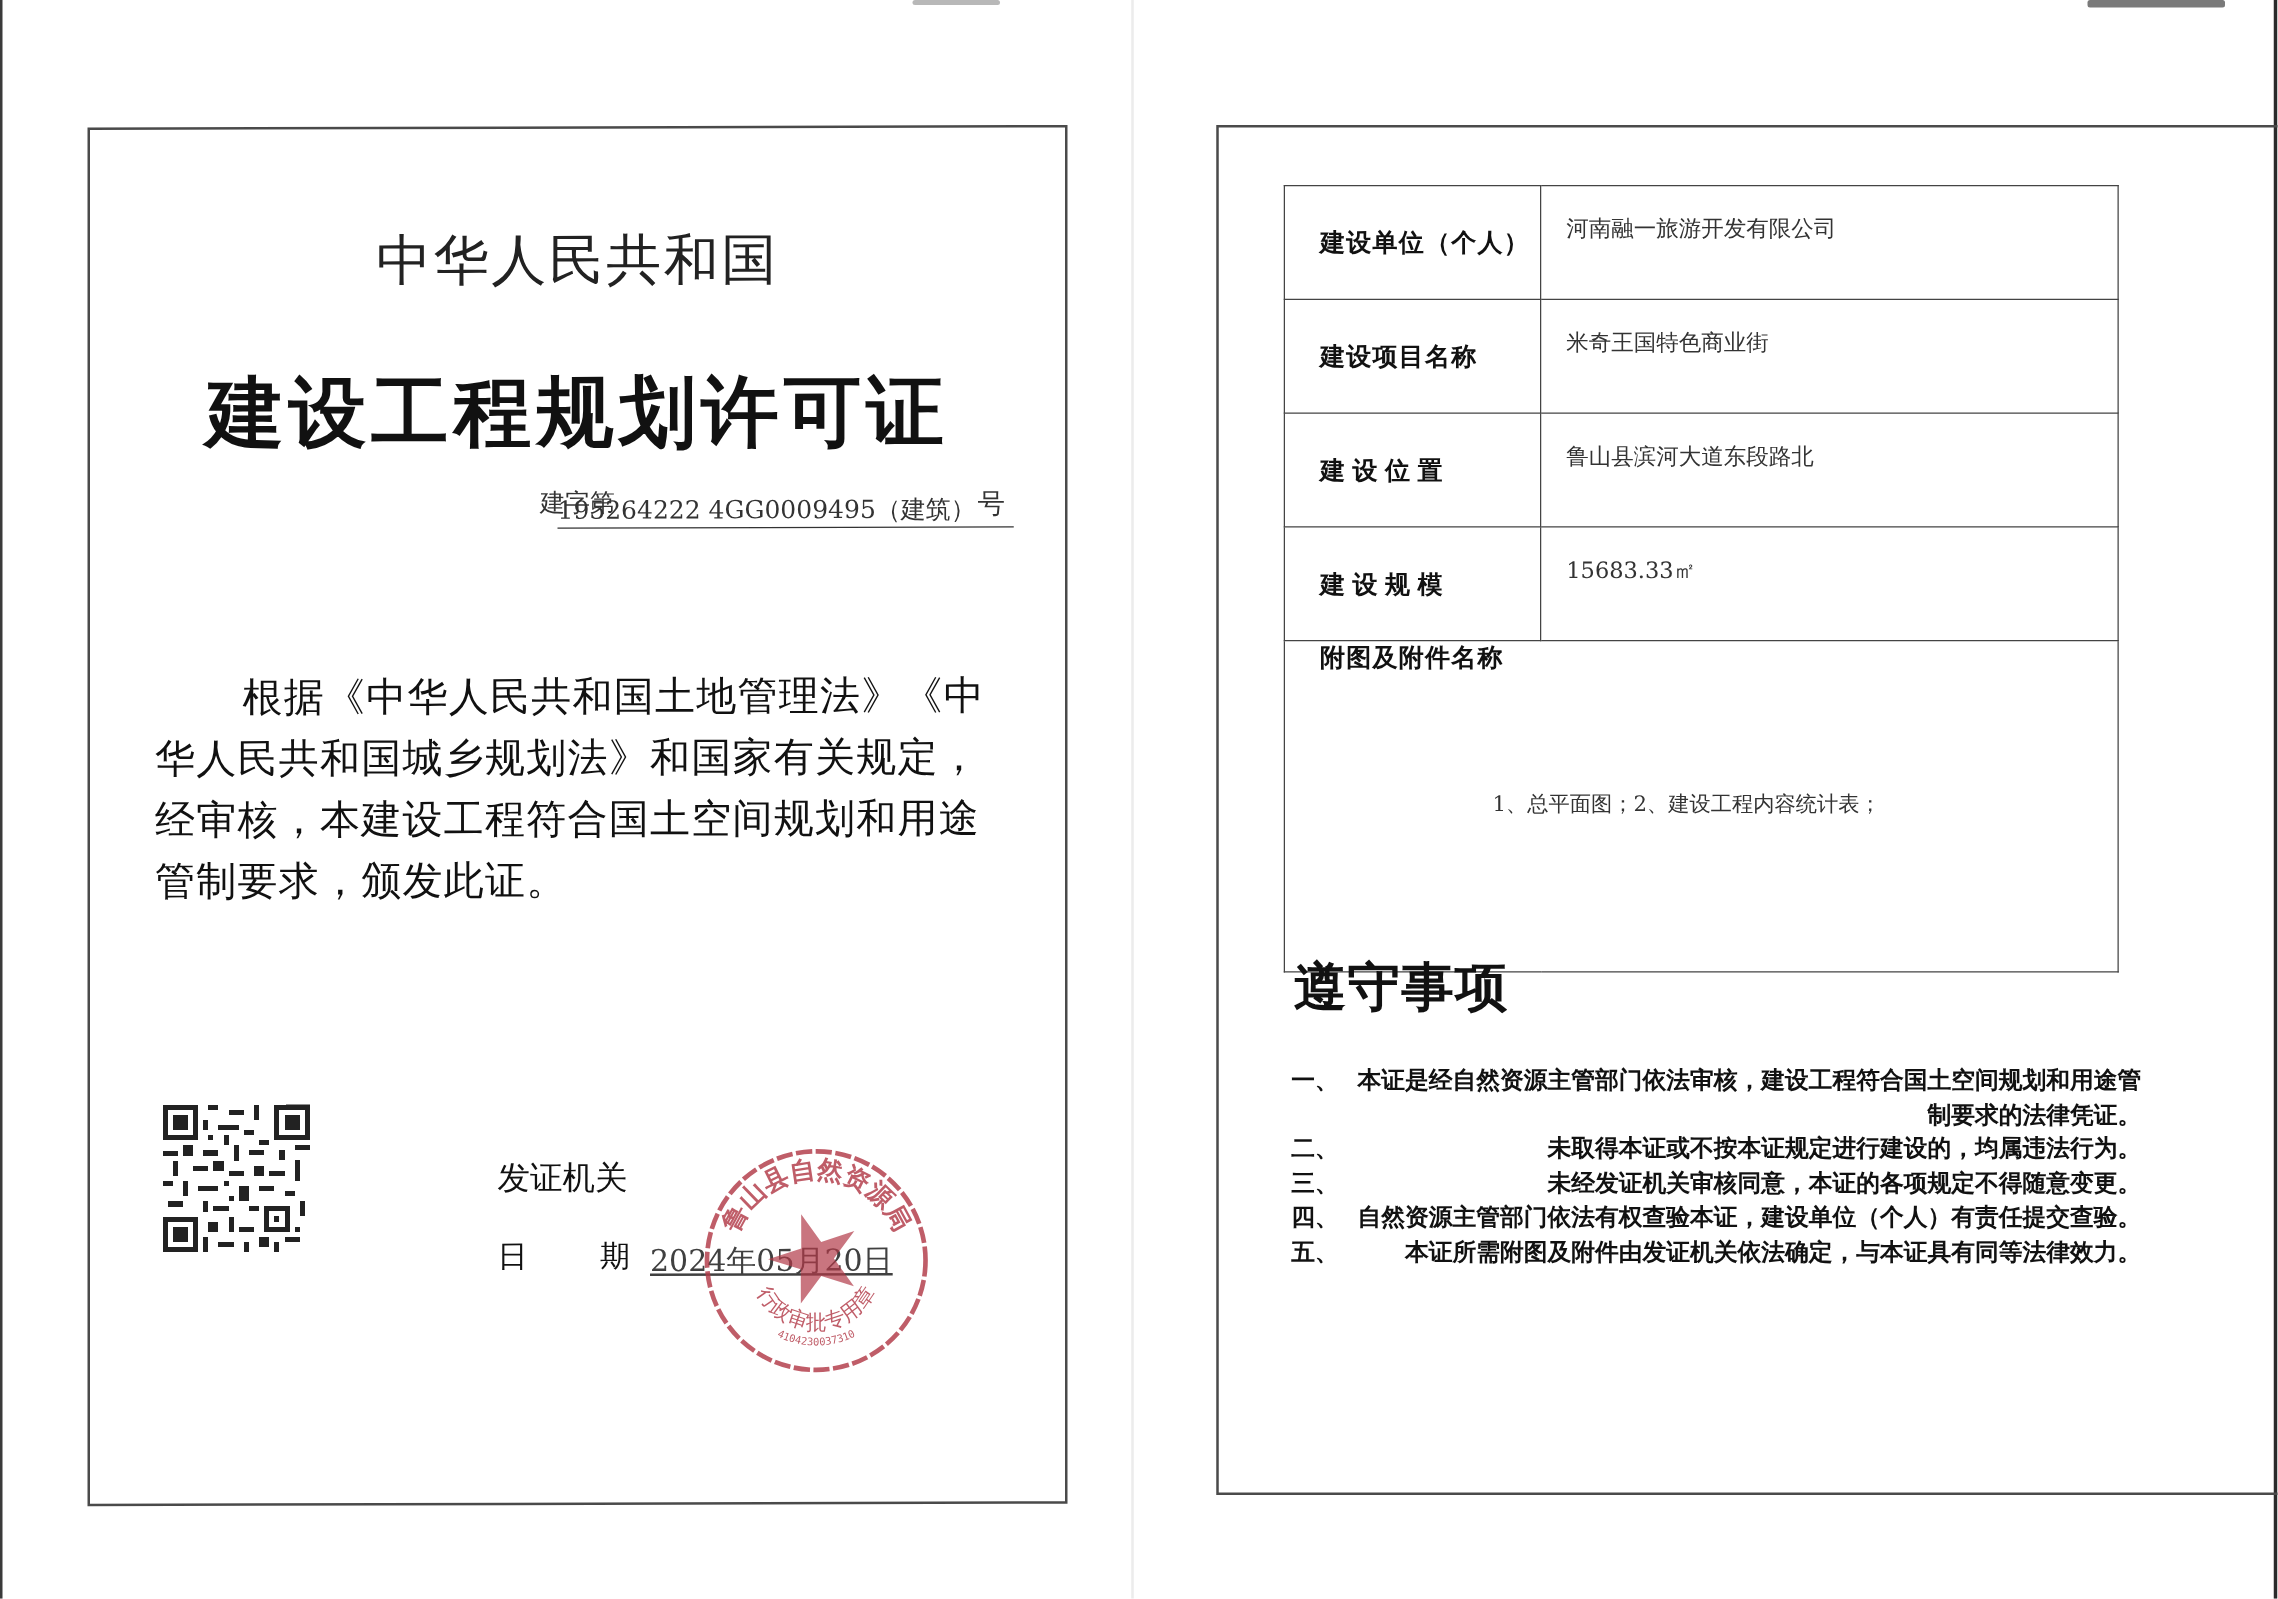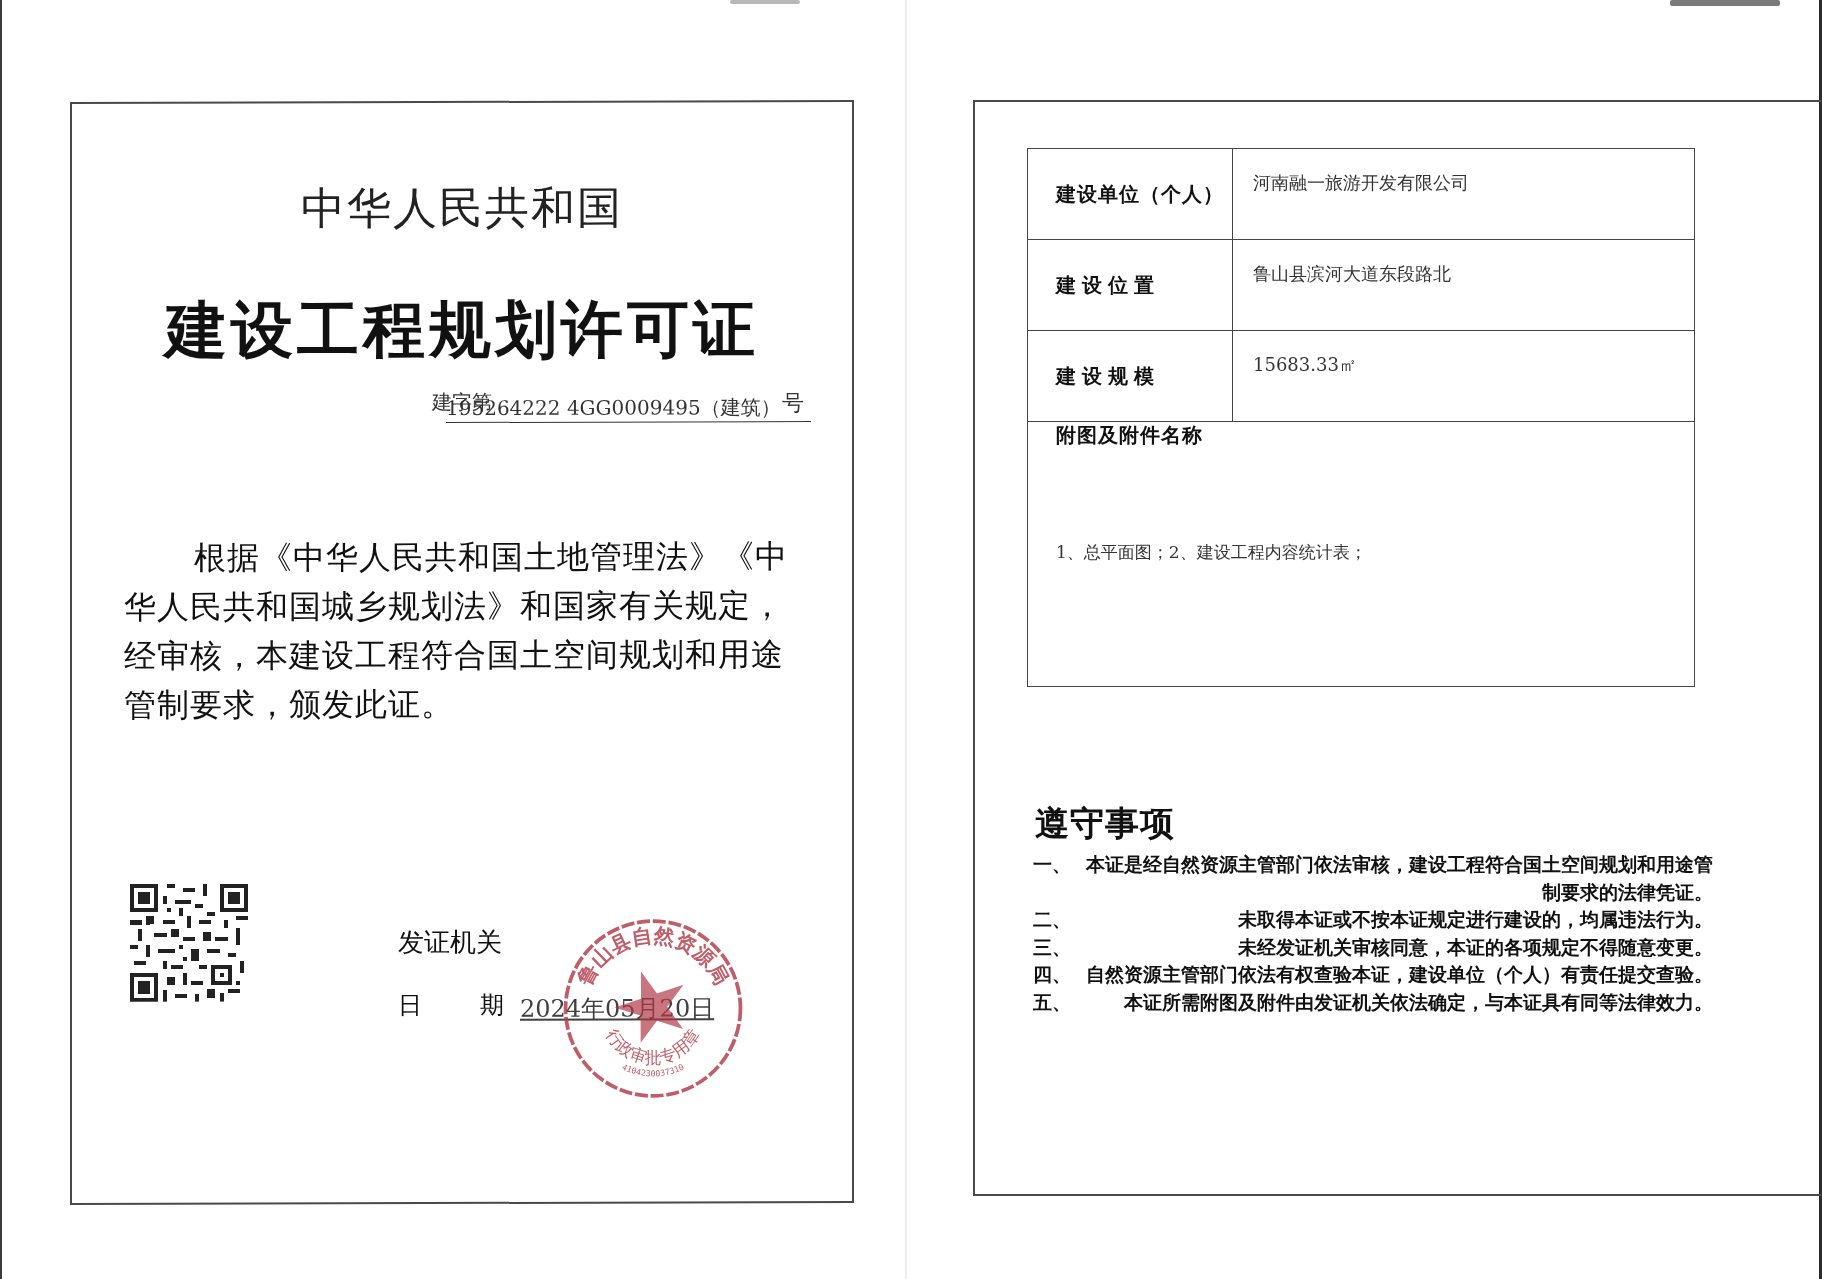--- a/index.html
+++ b/index.html
@@ -35,23 +35,23 @@
   .date-value { position:absolute; left:448px; top:890px; font-family:"DejaVu Serif", serif; font-size:24px; color:#404040;text-decoration:underline; }
   .seal { position:absolute; left:488px; top:813px; width:186px; height:186px; opacity:.82; }
 
   table.info { position:absolute; left:52px; top:46px; width:668px; border-collapse:collapse; }
   table.info td { border:1.5px solid #444; padding:0 0 0 28px; height:68px; vertical-align:middle; }
   table.info td.label { width:176px; font-size:20px; font-weight:bold; color:#111; letter-spacing:1px; }
   table.info td.label.spaced { letter-spacing:6px; }
   table.info td.value { font-family:"DejaVu Serif", serif; font-size:18px; color:#333; vertical-align:top; padding-top:22px; padding-left:20px; }
   table.info td.attach { height:264px; vertical-align:top; }
   .attach-label { font-size:20px; font-weight:bold; color:#111; letter-spacing:1px; }
-  .attach-value { font-family:"DejaVu Serif", serif; font-size:17px; color:#333; margin-top:92px; }
-
-  .rules-title { position:absolute; left:60px; top:699px; font-size:34px; font-weight:bold; color:#111; letter-spacing:1px; }
+  .attach-value { font-family:"DejaVu Serif", serif; font-size:17px; color:#333; margin-top:92px; margin-left:138px; }
+
+  .rules-title { position:absolute; left:60px; top:660px; font-size:42px; font-weight:bold; color:#111; letter-spacing:1px; }
   .rules { position:absolute; left:58px; top:749px; width:680px; font-size:19px; line-height:27.5px; color:#111; font-weight:bold; }
   .rules .rule { display:flex; }
   .rules .num { width:42px; flex:none; }
   .rules .txt { flex:1;text-align:right; }
 </style>
 </head>
 <body>
 
 <div class="edge-left"></div>
 <div class="edge-right"></div>
@@ -160,20 +160,24 @@
 </div>
 
 <div id="right-frame" class="frame">
   <table class="info">
     <tbody>
         <tr>
       <td class="label">建设单位（个人）</td>
       <td class="value">河南融一旅游开发有限公司</td>
     </tr>
     <tr>
+      <td class="label">建设项目名称</td>
+      <td class="value">米奇王国特色商业街</td>
+    </tr>
+    <tr>
       <td class="label spaced">建设位置</td>
       <td class="value">鲁山县滨河大道东段路北</td>
     </tr>
     <tr>
       <td class="label spaced">建设规模</td>
       <td class="value">15683.33㎡</td>
     </tr>
     <tr>
       <td class="attach" colspan="2">
         <div class="attach-label">附图及附件名称</div>

